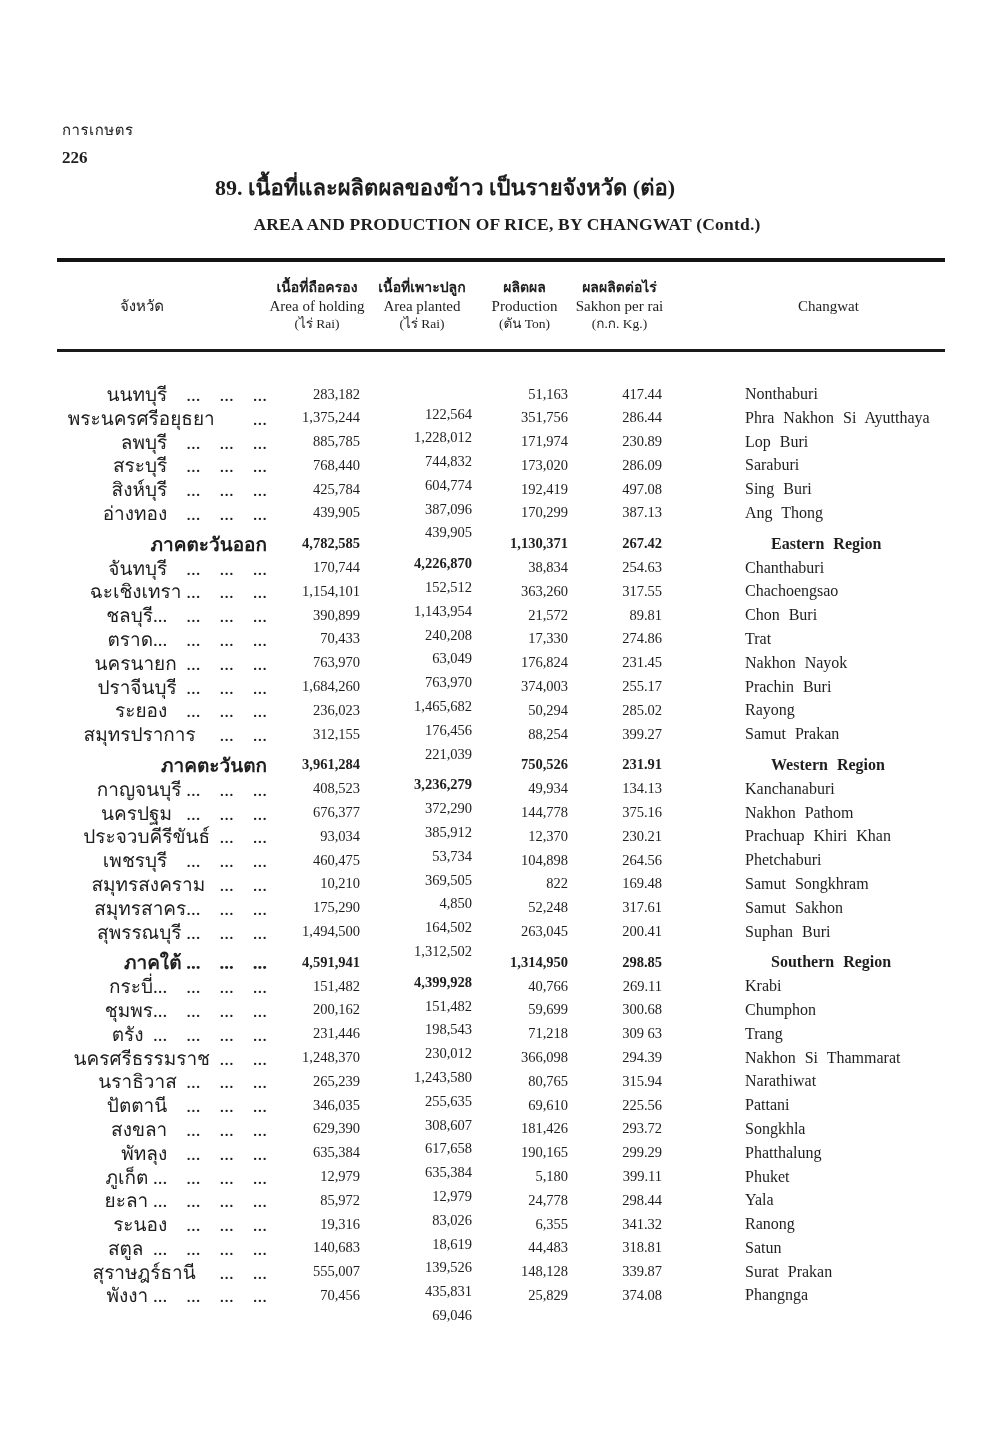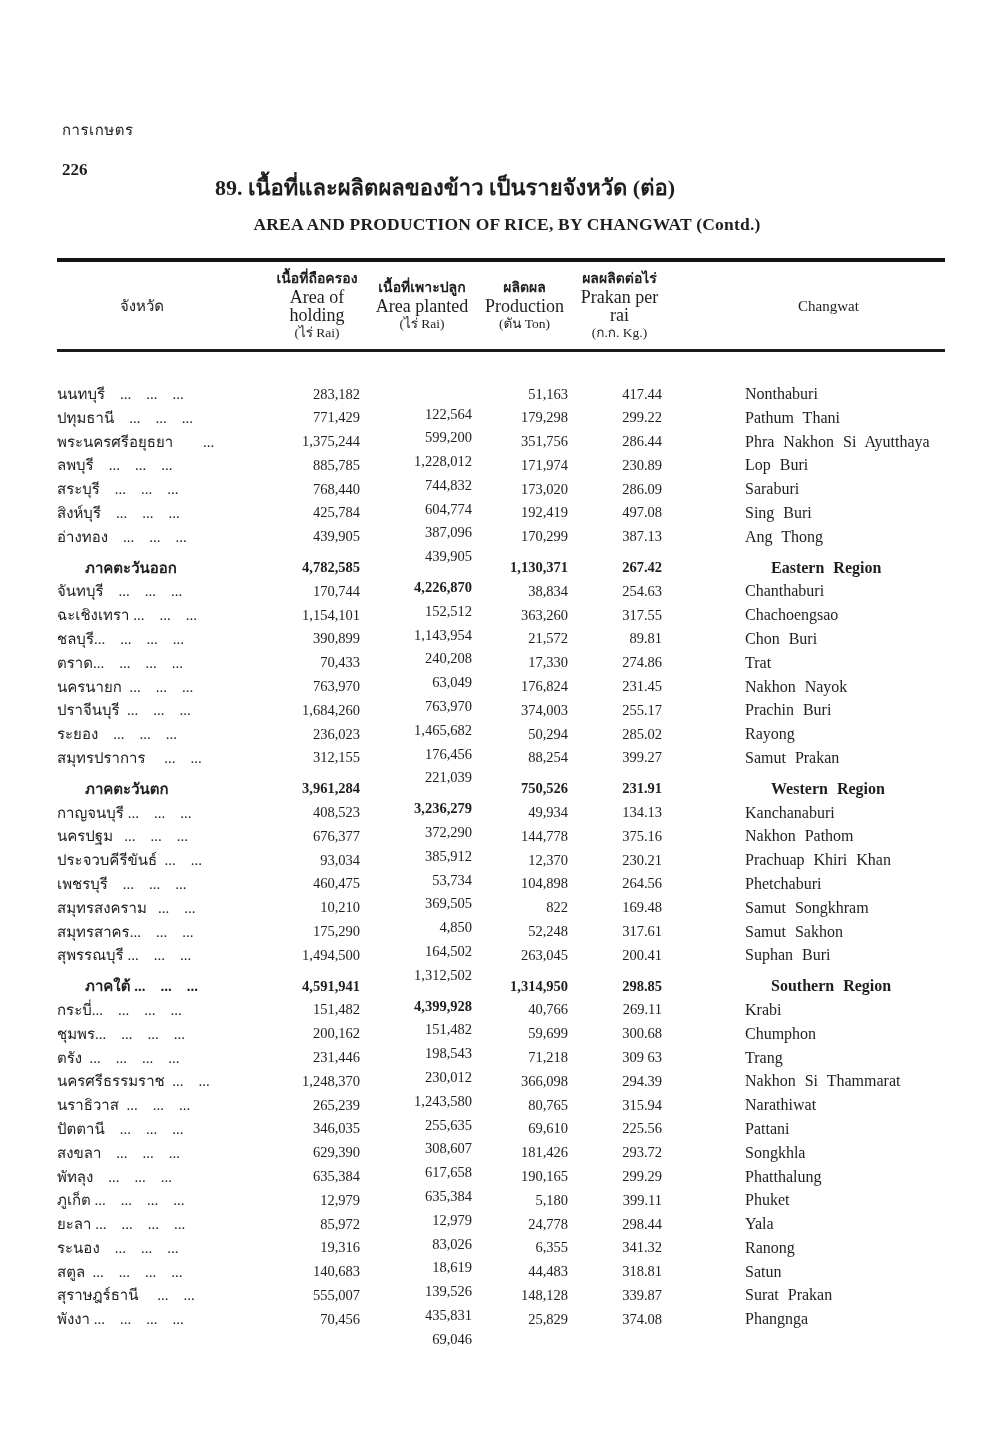--- a/index.html
+++ b/index.html
@@ -1,44 +1,44 @@
 <!DOCTYPE html>
 <html><head>
 <meta charset="utf-8">
 <style>
   html,body{margin:0;padding:0;background:#ffffff;}
   body{width:990px;height:1436px;font-family:"Liberation Serif","DejaVu Serif",serif;color:#1e1e1e;}
   .page{position:relative;width:990px;height:1436px;background:#fff;overflow:hidden;}
 
   .corner{position:absolute;left:62px;top:118px;}
   .category{font-size:15px;letter-spacing:.5px;}
-  .pagenum{font-weight:bold;font-size:17px;margin-top:18px;}
+  .pagenum{font-weight:bold;font-size:17px;margin-top:6px;}
 
   .title-th{position:absolute;top:170px;left:0;width:100%;margin:0;text-align:center;
             transform:translateX(-50px);font-size:22px;font-weight:bold;}
   .title-en{position:absolute;top:214px;left:12px;width:100%;margin:0;text-align:center;
             font-size:17.5px;font-weight:bold;letter-spacing:.2px;}
 
   .table{position:absolute;left:57px;top:258px;width:888px;}
   .thead{display:grid;grid-template-columns:210px 100px 110px 95px 95px 1fr;
          align-items:center;height:87px;
          border-top:4px solid #141414;border-bottom:3px solid #1a1a1a;}
   .hc{text-align:center;font-size:13.5px;line-height:18px;}
   .hc .hth{font-weight:bold;font-size:14px;font-family:Liberation Mono, monospace;}
-  .hc .hen{font-size:18px;}
+  .hc .hen{font-size:15px;}
   .hc .hunit{font-size:13.5px;}
   .name-h{font-size:15px;padding-right:40px;}
   .changwat-h{font-size:15px;padding-left:45px;}
 
   .tbody{padding-top:22px;}
   .tr{display:grid;grid-template-columns:210px 100px 110px 95px 95px 1fr;
       height:23.8px;align-items:center;}
   .tr.region{margin-top:7px;font-weight:bold;}
   .td{overflow:hidden;}
-  .c-th{font-size:15px;white-space:pre;}
+  .c-th{font-size:19px;white-space:pre;text-align:right;}
   .tr.region .c-th{padding-left:28px;}
   .num{text-align:right;font-size:14.5px;white-space:nowrap;}
   .c-h{padding-right:7px;}
   .c-p{padding-right:5px;margin-top:40px;}
   .c-pr{padding-right:4px;}
   .c-y{padding-right:5px;}
   .c-en{padding-left:78px;font-size:16px;word-spacing:5px;white-space:nowrap;}
   .tr.region .c-en{padding-left:104px;}
 </style>
 </head>
@@ -67,41 +67,33 @@
         <div class="hen">Area  planted</div>
         <div class="hunit">(ไร่  Rai)</div>
       </div>
       <div class="hc">
         <div class="hth">ผลิตผล</div>
         <div class="hen">Production</div>
         <div class="hunit">(ตัน  Ton)</div>
       </div>
       <div class="hc">
         <div class="hth">ผลผลิตต่อไร่</div>
-        <div class="hen">Prakan per rai</div>
+        <div class="hen">Sakhon per rai</div>
         <div class="hunit">(ก.ก.  Kg.)</div>
       </div>
       <div class="hc changwat-h">Changwat</div>
     </div>
     <div class="tbody" id="tbody">
         <div class="tr">
     <div class="td c-th">นนทบุรี    ...    ...    ...</div>
     <div class="td num c-h">283,182</div>
     <div class="td num c-p">122,564</div>
     <div class="td num c-pr">51,163</div>
     <div class="td num c-y">417.44</div>
     <div class="td c-en">Nonthaburi</div>
-  </div>
-        <div class="tr">
-    <div class="td c-th">ปทุมธานี    ...    ...    ...</div>
-    <div class="td num c-h">771,429</div>
-    <div class="td num c-p">599,200</div>
-    <div class="td num c-pr">179,298</div>
-    <div class="td num c-y">299.22</div>
-    <div class="td c-en">Pathum  Thani</div>
   </div>
         <div class="tr">
     <div class="td c-th">พระนครศรีอยุธยา        ...</div>
     <div class="td num c-h">1,375,244</div>
     <div class="td num c-p">1,228,012</div>
     <div class="td num c-pr">351,756</div>
     <div class="td num c-y">286.44</div>
     <div class="td c-en">Phra Nakhon Si Ayutthaya</div>
   </div>
         <div class="tr">

